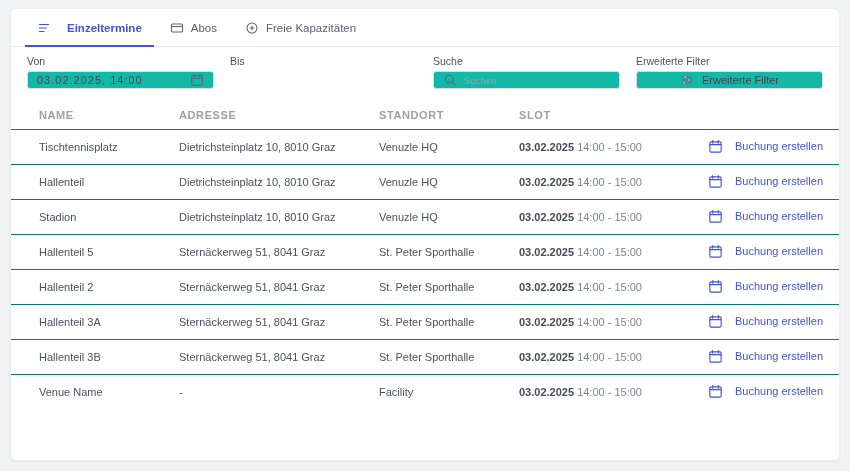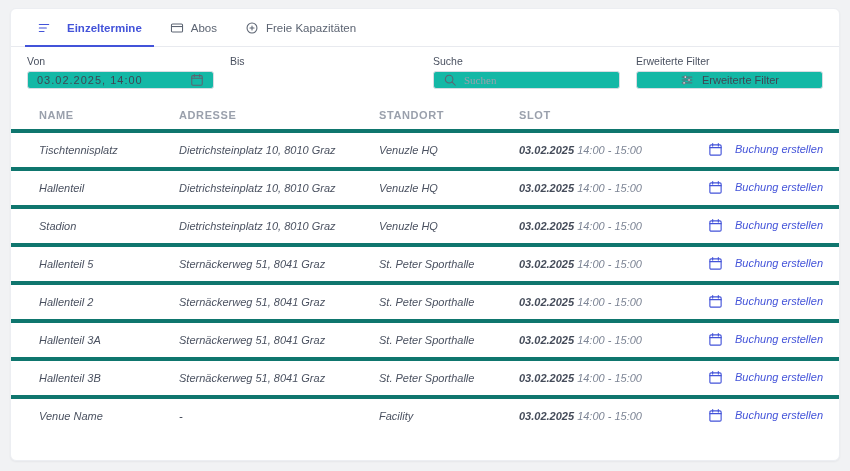--- a/index.html
+++ b/index.html
@@ -46,21 +46,21 @@
   }
   .search-control input::placeholder { color: #9aa1ad; }
   .filter-btn { justify-content: center; gap: 8px; cursor: pointer; width: 100%; font-family: inherit; }
   .muted-ic { color: #5c6472; }
   
   table { width: 100%; border-collapse: collapse; font-size: 11px; }
   thead th {
     text-align: left; font-size: 11px; letter-spacing: .6px;
     color: #9aa0ac; font-weight: 700; padding: 8px 8px;
   }
-  tbody td { padding: 8.5px 8px; border-top: 4px solid #0f766e; color: #4a5160; font-style: italic; }
+  tbody td { padding: 8.5px 8px; border-top: 1px solid #0f766e; color: #4a5160; }
   th.c1, td.c1 { padding-left: 28px; width: 160px; }
   th.c2, td.c2 { width: 200px; }
   th.c3, td.c3 { width: 140px; }
   th.c4, td.c4 { width: 185px; }
   td.c5 { text-align: right; padding-right: 16px; }
   .slot-date { font-weight: 700; color: #454c5a; }
   .slot-time { color: #7d8595; }
   .action-link {
     color: var(--accent); display: inline-flex; align-items: center; gap: 12px;
     cursor: pointer; white-space: nowrap;

